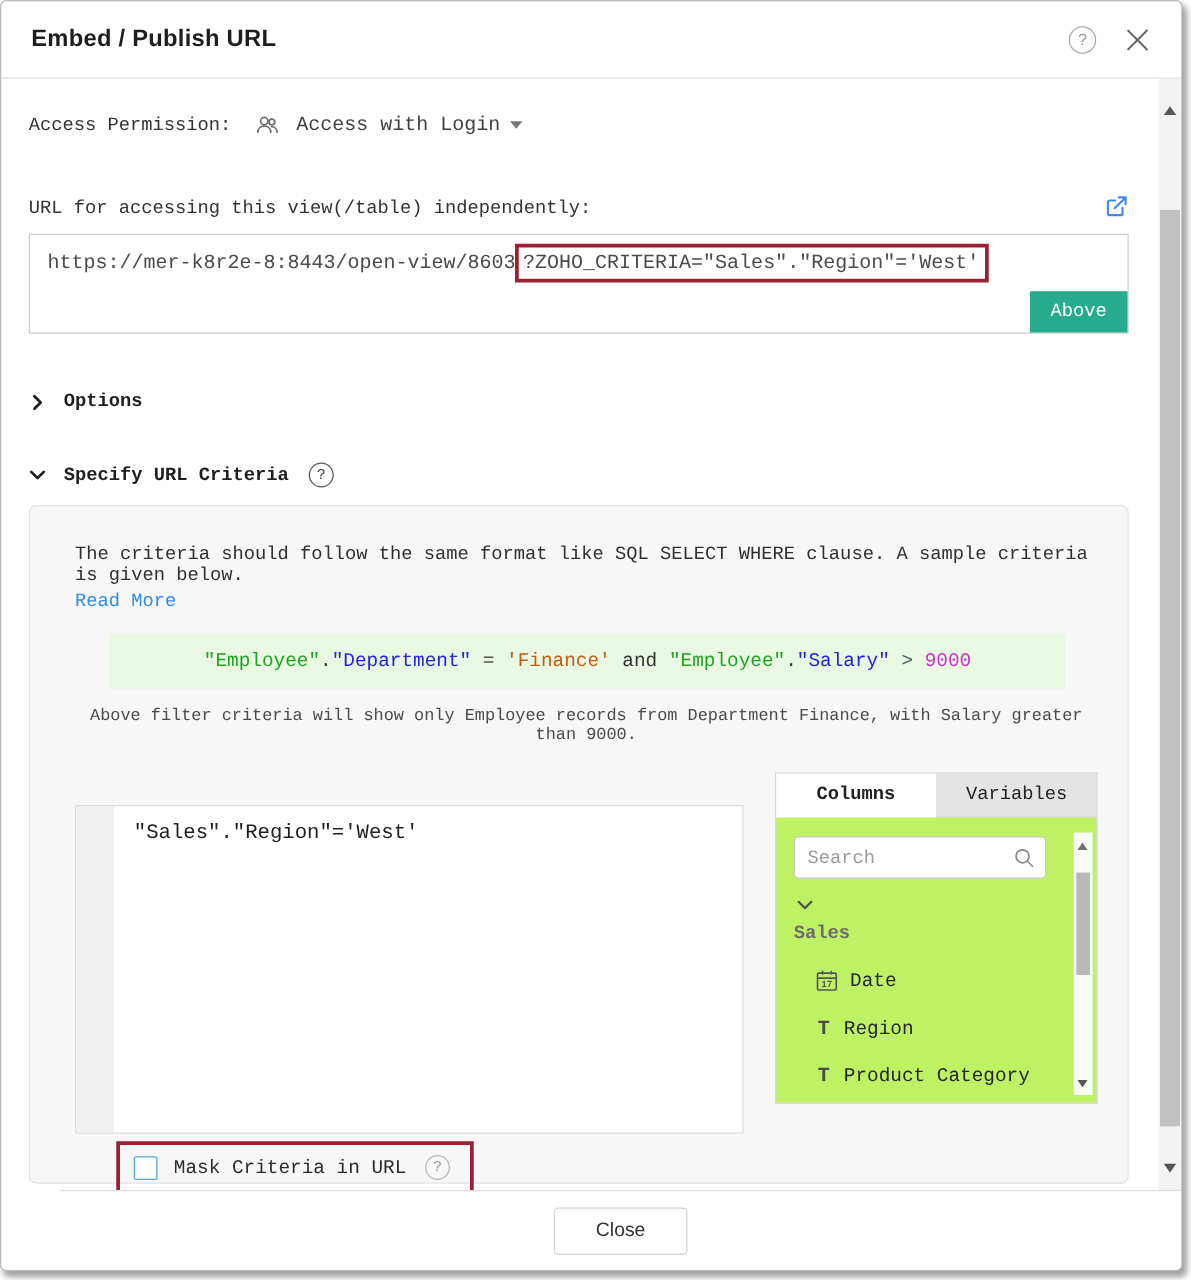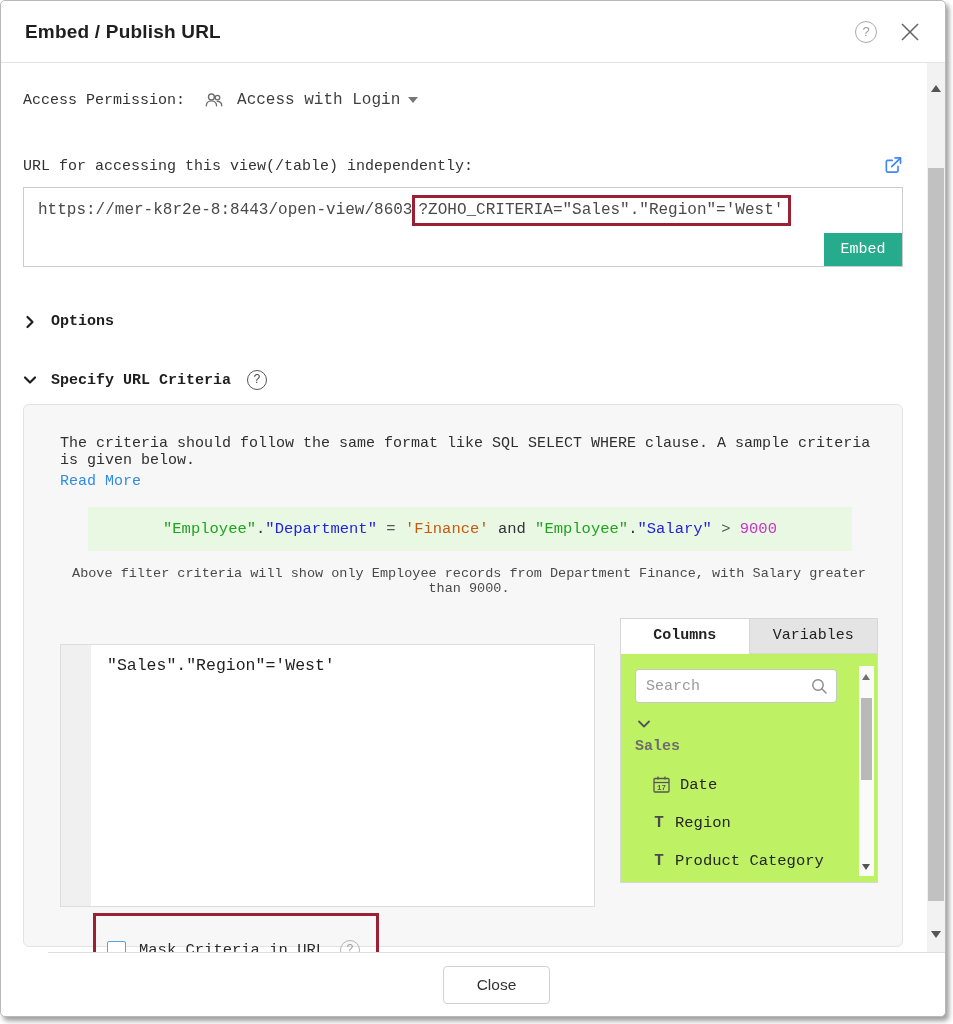--- a/index.html
+++ b/index.html
@@ -72,21 +72,21 @@
   .tree-item { display:flex; align-items:center; gap:9px; margin-top:20px; padding-left:17px; cursor:pointer; }
   .tree-item-label { font-size:15.5px; color:#262626; }
   .cal-icon { width:19px; height:19px; }
   .t-icon { font-size:16px; font-weight:bold; color:#4a4a4a; width:14px; text-align:center; }
   .inner-scroll { position:absolute; right:3px; top:12px; bottom:6px; width:15px; background:#fafafa; }
   .inner-scroll .thumb { position:absolute; left:2px; right:2px; top:32px; height:82px; background:#b9b9b9; }
   .sarr { position:absolute; left:3px; width:0; height:0; border-left:4.5px solid transparent; border-right:4.5px solid transparent; }
   .sarr.up { top:8px; border-bottom:6px solid #707070; }
   .sarr.down { bottom:6px; border-top:6px solid #555; }
   
-  .mask-ann { display:inline-flex; align-items:center; gap:13px; border:3px solid #9a2033; border-radius:0; padding:24px 16px 8px 11px; margin:6px 0 0 33px; }
+  .mask-ann { display:inline-flex; align-items:center; gap:13px; border:3px solid #9a2033; border-radius:0; padding:8px 16px 8px 11px; margin:6px 0 0 33px; }
   .checkbox { width:19px; height:19px; background:#fff; border:1px solid #53a3e8; border-radius:2px; cursor:pointer; }
   .mask-label { font-size:15.5px; color:#2c2c2c; }
   
   .footer { flex:0 0 64px; border-top:1px solid #dedede; display:flex; align-items:center; justify-content:center;margin-left:47px; }
   .close-btn { background:#fff; border:1px solid #d2d2d2; border-radius:4px; padding:9px 33px; font-size:15.5px; color:#333; cursor:pointer; font-family:inherit; }
 </style>
 </head>
 <body>
 
 <div class="dialog">
@@ -123,21 +123,21 @@
         <span class="url-label">URL for accessing this view(/table) independently:</span>
         <svg class="ext-icon" viewBox="0 0 24 24" fill="none" stroke="currentColor" stroke-width="2" stroke-linecap="round" stroke-linejoin="round" style="color: rgb(65, 134, 245);">
           <path d="M18 13.5V19a1.5 1.5 0 0 1-1.5 1.5h-11A1.5 1.5 0 0 1 4 19V8a1.5 1.5 0 0 1 1.5-1.5H11"></path>
           <path d="M14.5 3.5H21V10"></path>
           <path d="M10.5 14L20.5 4"></path>
         </svg>
       </div>
 
       <div class="url-box">
         <div class="url-text"><span>https://mer-k8r2e-8:8443/open-view/8603</span><span class="url-ann" style="border-color: rgb(154, 32, 51);"><span>?ZOHO_CRITERIA="Sales"."Region"='West'</span></span></div>
-        <button class="copy-btn" style="background: rgb(39, 171, 141);">Embed</button>
+        <button class="copy-btn" style="background: rgb(39, 171, 141);">Above</button>
       </div>
 
       <div class="sect-row options">
         <svg class="chev" viewBox="0 0 14 14" fill="none" stroke="#1e1e1e" stroke-width="2.2" stroke-linecap="round" stroke-linejoin="round">
             <path d="M4.5 2l5 5-5 5"></path>
           </svg>
         <span class="sect-label">Options</span>
       </div>
 
       <div class="sect-row criteria">

